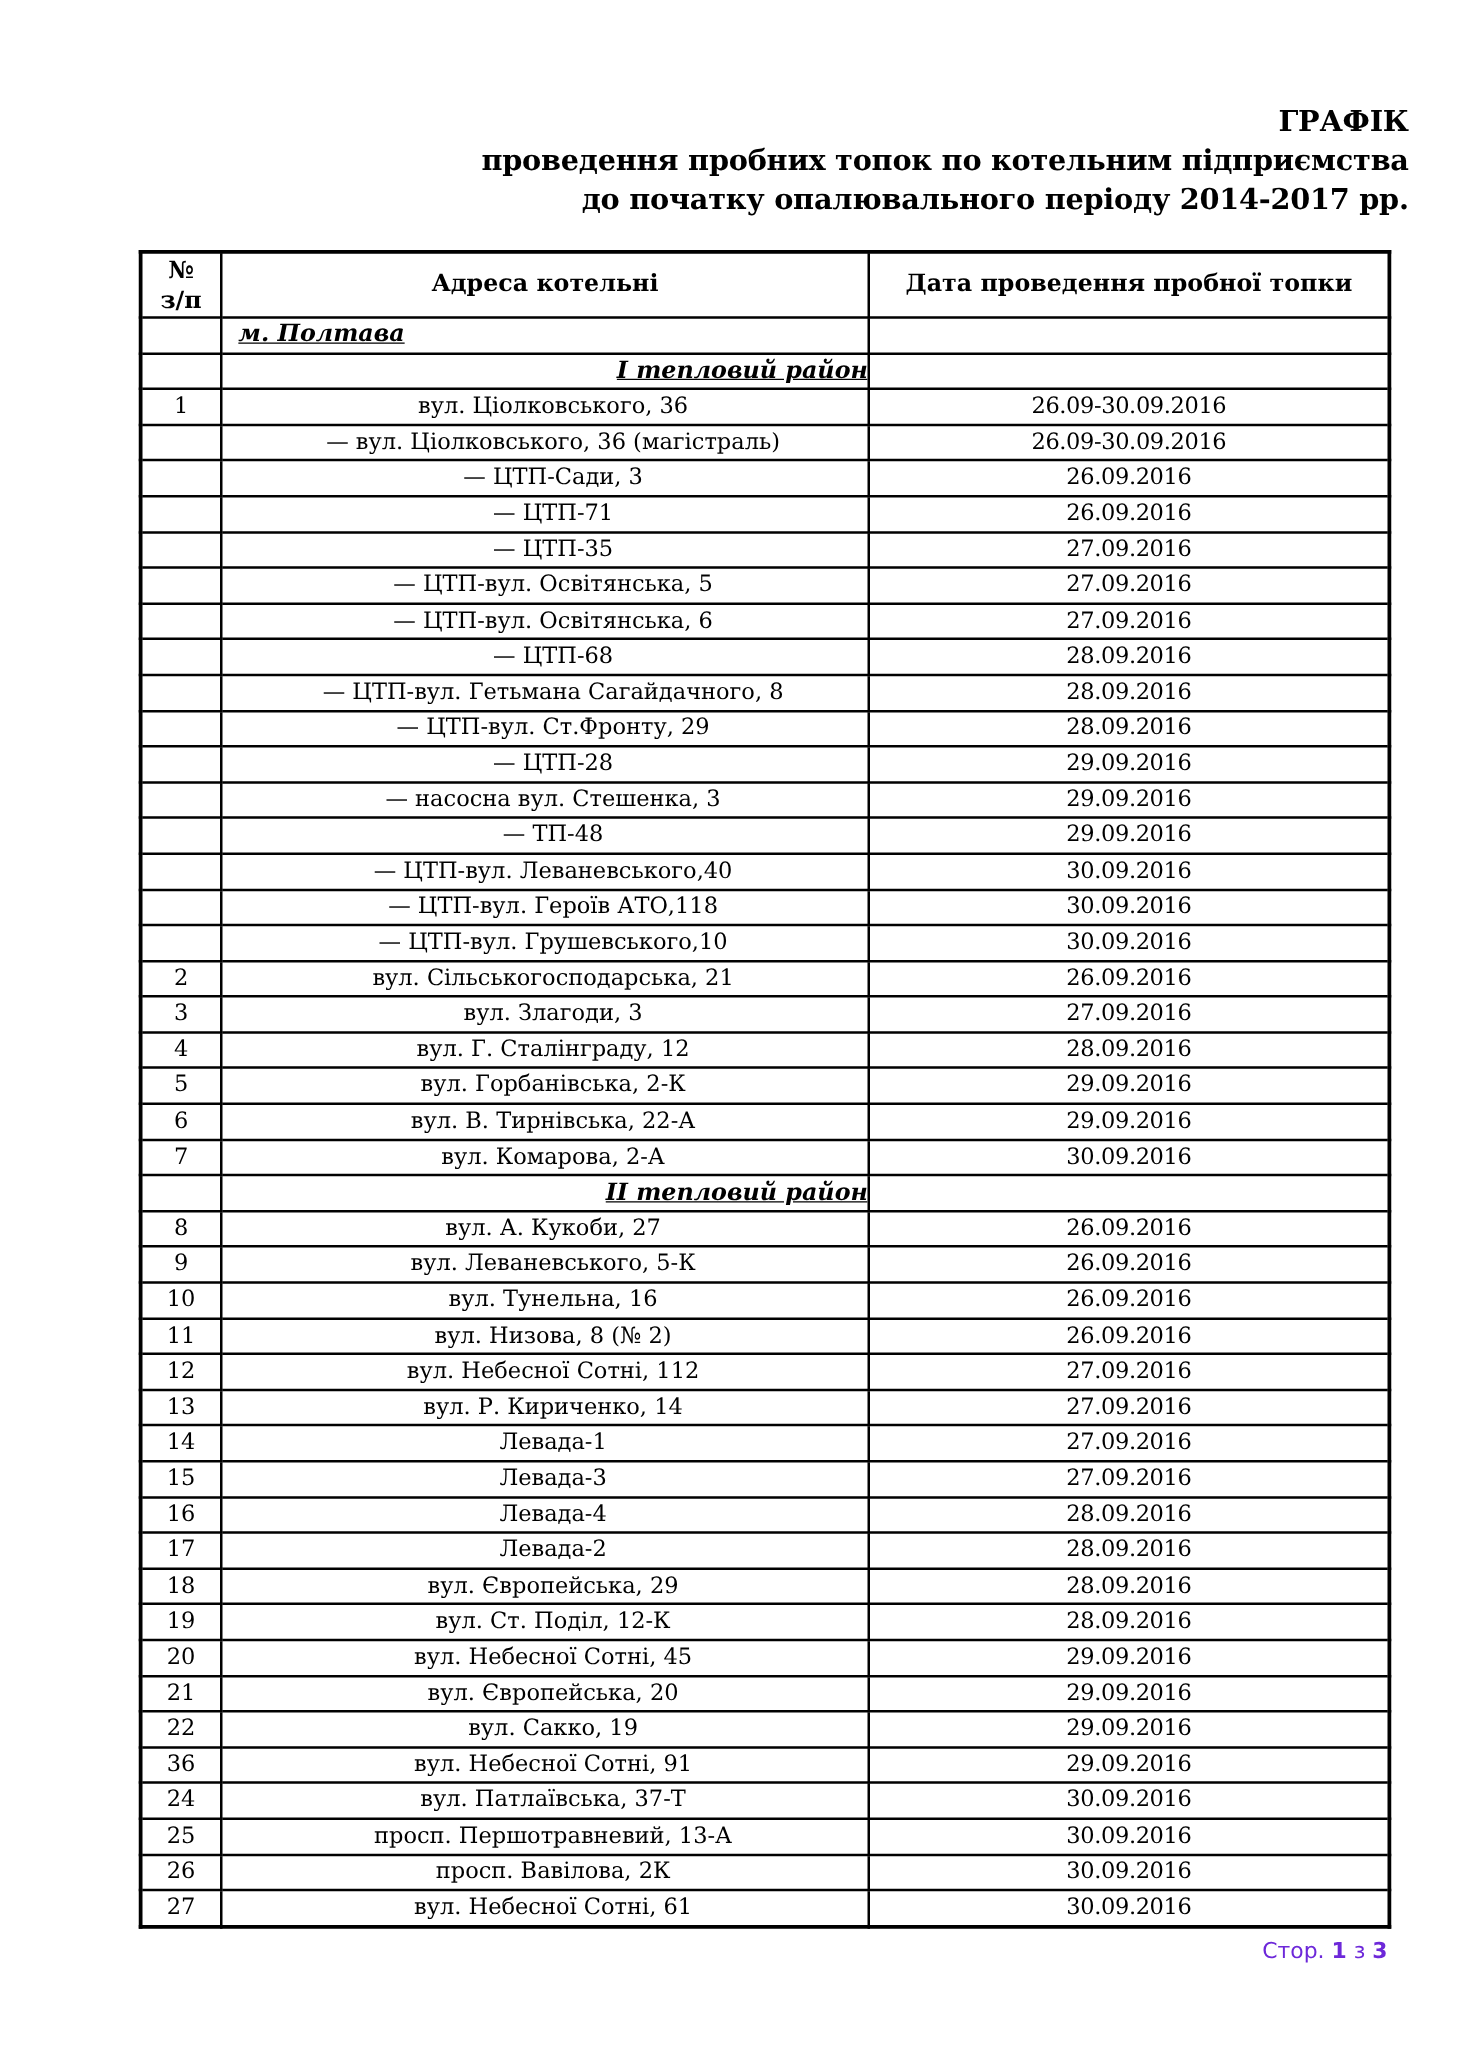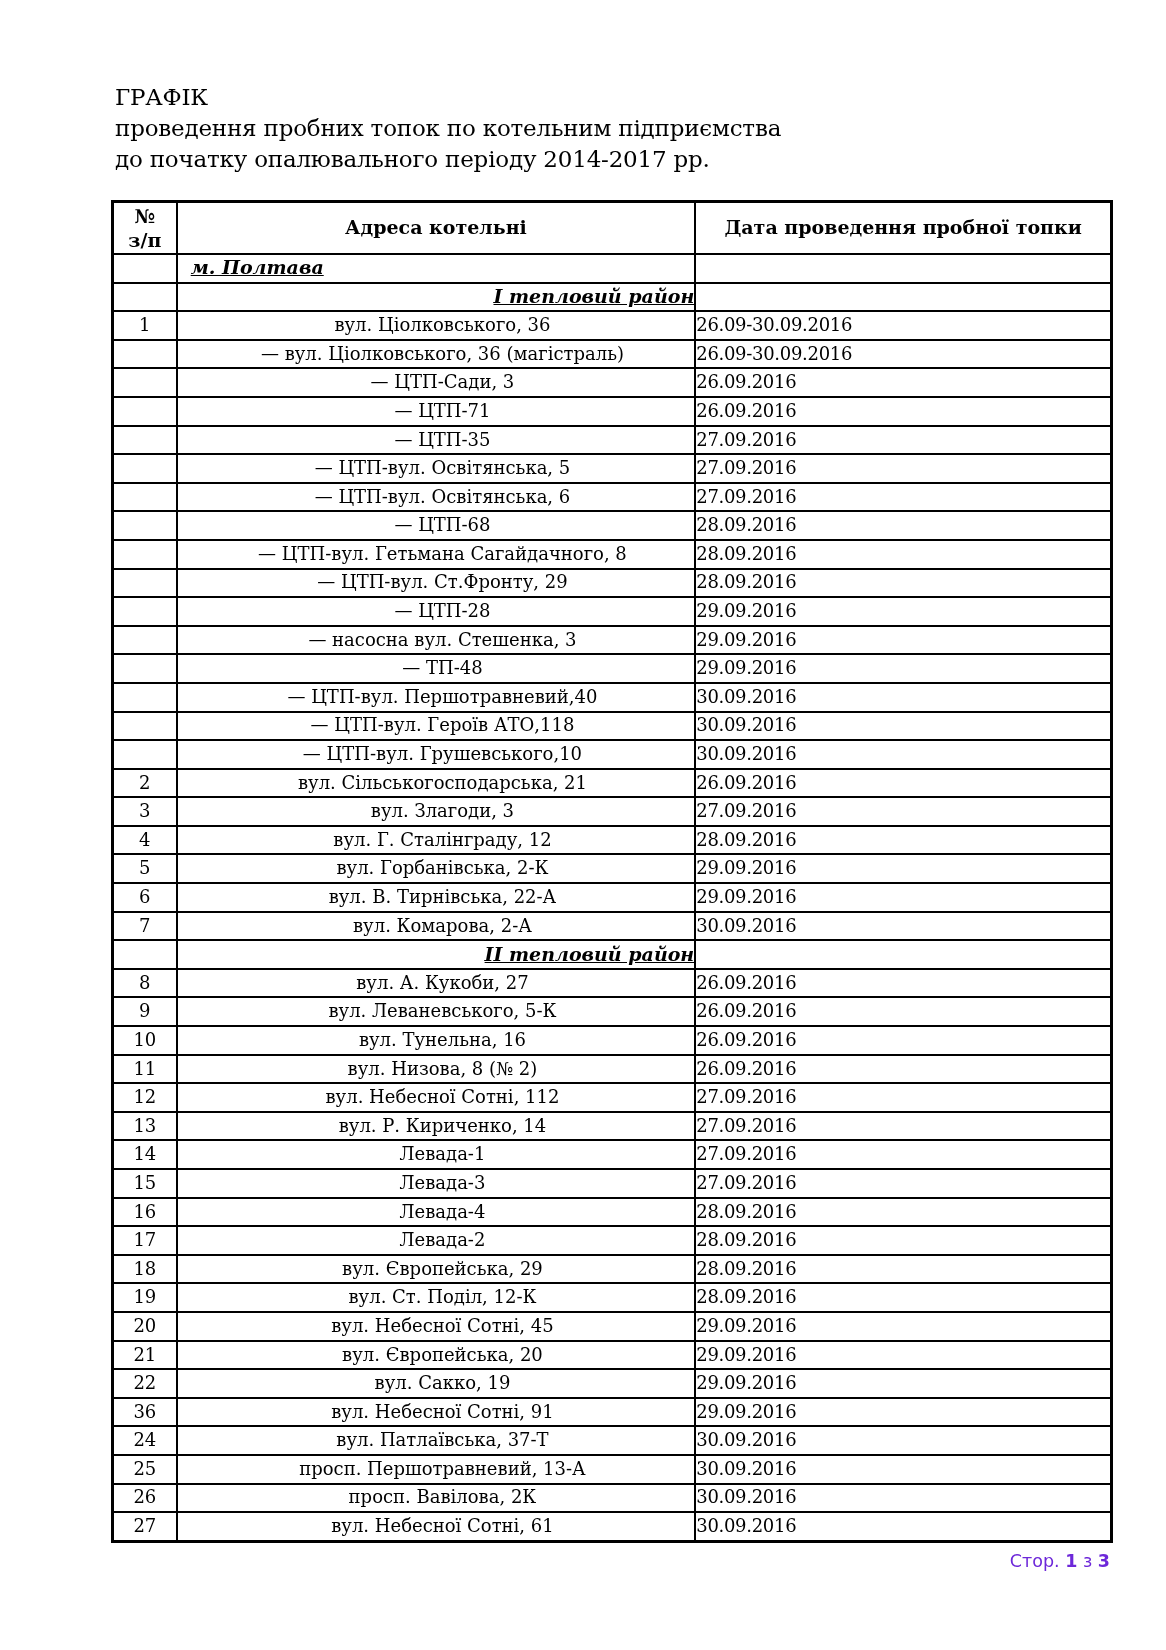--- a/index.html
+++ b/index.html
@@ -8,23 +8,23 @@
     width: 1166px; height: 1650px;
     font-family: "DejaVu Serif", "Liberation Serif", serif;
     color: #000;
     position: relative;
     overflow: hidden;
   }
   .page { position: absolute; inset: 0; width: 1166px; height: 1650px; background: #fff; }
 
   .title-block {
     position: absolute;
-    left: 115px; top: 82px; width: 999px;
-    text-align: left;
-    font-weight: normal;
+    left: 128px; top: 82px; width: 999px;
+    text-align: right;
+    font-weight: bold;
     font-size: 23px;
     line-height: 31px;
     letter-spacing: -0.2px;
   }
 
   .doc-table {
     position: absolute;
     left: 111px; top: 200px;
     width: 999px;
     border-collapse: collapse;
@@ -48,21 +48,21 @@
     height: 50px;
     font-size: 19px;
     font-weight: bold;
     text-align: center;
   }
   .doc-table thead .num-head span { display: block; line-height: 24px; }
 
   .doc-table tbody td { height: 26.6px; }
   td.col-num  { text-align: center; }
   td.col-addr { text-align: center; padding-left: 13px; }
-  td.col-date { text-align: left; letter-spacing: -0.3px; }
+  td.col-date { text-align: center; letter-spacing: -0.3px; }
 
   td.section-city  { text-align: left; padding-left: 13px; margin-top: 44px; }
   td.section-district { text-align: right; padding-left: 0; }
   .sec-text {
     font-weight: bold;
     font-style: italic;
     text-decoration: underline;
     font-size: 19px;
   }
 
@@ -174,21 +174,21 @@
           <td class="col-addr">— насосна вул. Стешенка, 3</td>
           <td class="col-date">29.09.2016</td>
         </tr>
         <tr>
           <td class="col-num"></td>
           <td class="col-addr">— ТП-48</td>
           <td class="col-date">29.09.2016</td>
         </tr>
         <tr>
           <td class="col-num"></td>
-          <td class="col-addr">— ЦТП-вул. Першотравневий,40</td>
+          <td class="col-addr">— ЦТП-вул. Леваневського,40</td>
           <td class="col-date">30.09.2016</td>
         </tr>
         <tr>
           <td class="col-num"></td>
           <td class="col-addr">— ЦТП-вул. Героїв АТО,118</td>
           <td class="col-date">30.09.2016</td>
         </tr>
         <tr>
           <td class="col-num"></td>
           <td class="col-addr">— ЦТП-вул. Грушевського,10</td>

